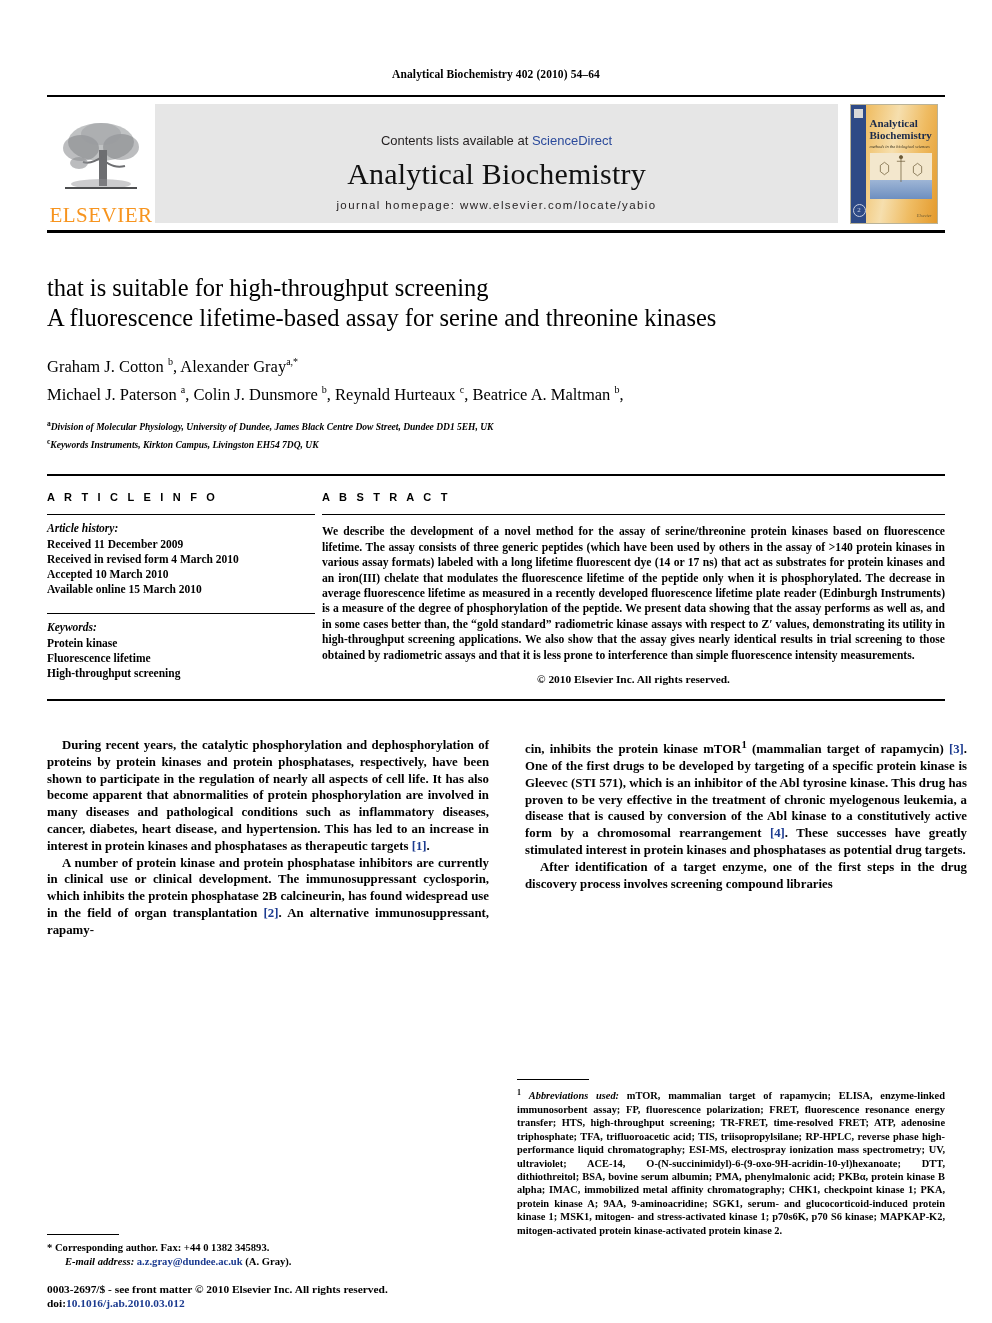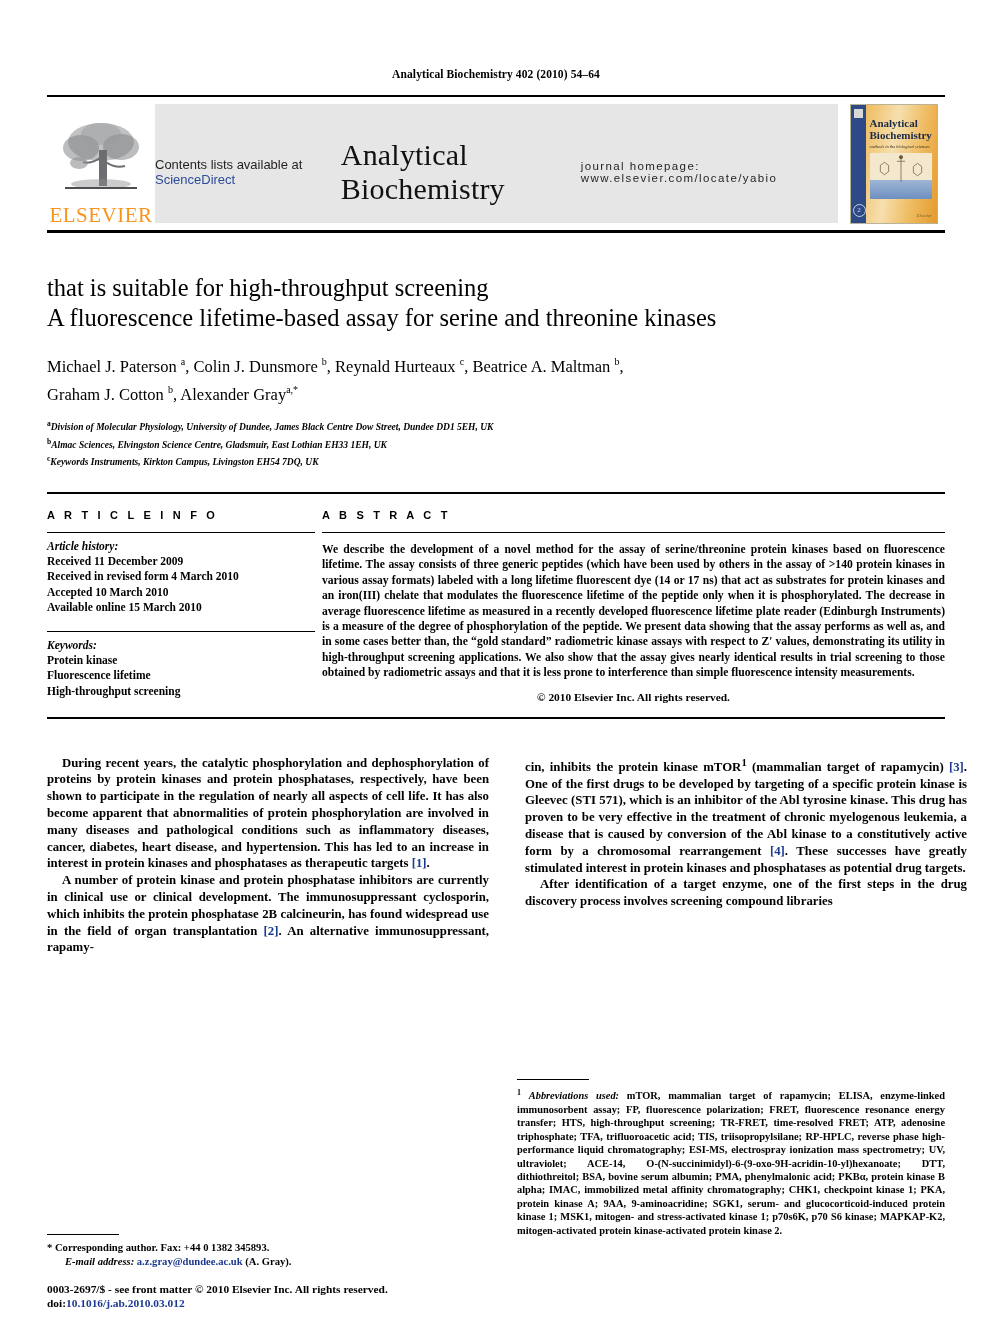--- a/index.html
+++ b/index.html
@@ -60,20 +60,21 @@
     letter-spacing: 0.5px;
     color: #F7941E;
     line-height: 1;
     margin-top: 1px;
   }
   .masthead-center {
     flex: 1 1 auto;
     background: #e6e6e6;
     margin: 7px 0 7px 0;
     display: flex;
+    flex-direction: column;
     align-items: center;
     justify-content: space-between;
     padding: 29px 0 12px 0;
     box-sizing: border-box;
   }
   .contents-line {
     font-family: "Liberation Sans", sans-serif;
     font-size: 13px;
     color: #231f20;
   }
@@ -351,27 +352,26 @@
       </div>
     </div>
   </div>
 
   <div class="title">
     <div>that is suitable for high-throughput screening</div>
     <div>A fluorescence lifetime-based assay for serine and threonine kinases</div>
   </div>
 
   <div class="authors">
+    <div>Graham J. Cotton <sup>b</sup>, Alexander Gray<sup>a,*</sup></div>
     <div>Michael J. Paterson <sup>a</sup>, Colin J. Dunsmore <sup>b</sup>, Reynald Hurteaux <sup>c</sup>, Beatrice A. Maltman <sup>b</sup>,</div>
-    <div>Graham J. Cotton <sup>b</sup>, Alexander Gray<sup>a,*</sup></div>
   </div>
 
   <div class="affiliations">
     <div><sup>a</sup><span>Division of Molecular Physiology, University of Dundee, James Black Centre Dow Street, Dundee DD1 5EH, UK</span></div>
-    <div><sup>b</sup><span>Almac Sciences, Elvingston Science Centre, Gladsmuir, East Lothian EH33 1EH, UK</span></div>
     <div><sup>c</sup><span>Keywords Instruments, Kirkton Campus, Livingston EH54 7DQ, UK</span></div>
   </div>
 
   <div class="info-abstract">
 
     <div class="col-info">
       <div class="sec-head">A R T I C L E  I N F O</div>
       <div class="rule"></div>
       <div class="info-block">
         <div class="it">Article history:</div>

